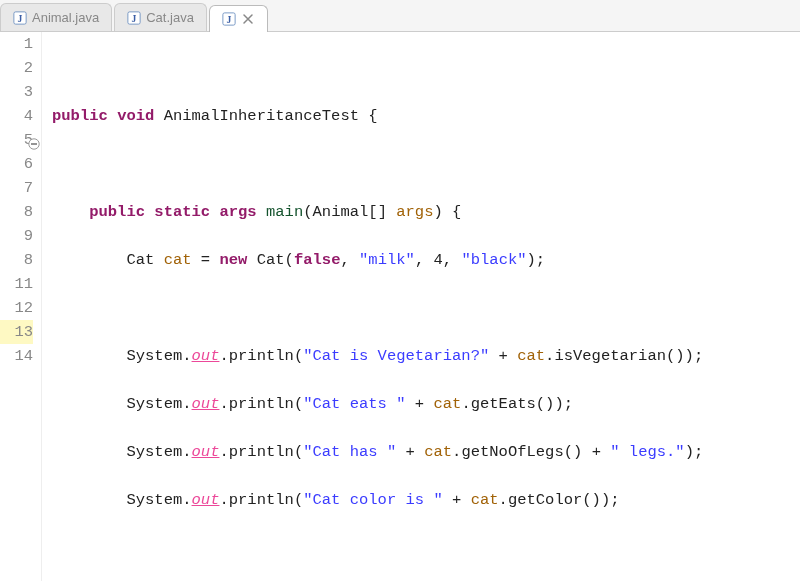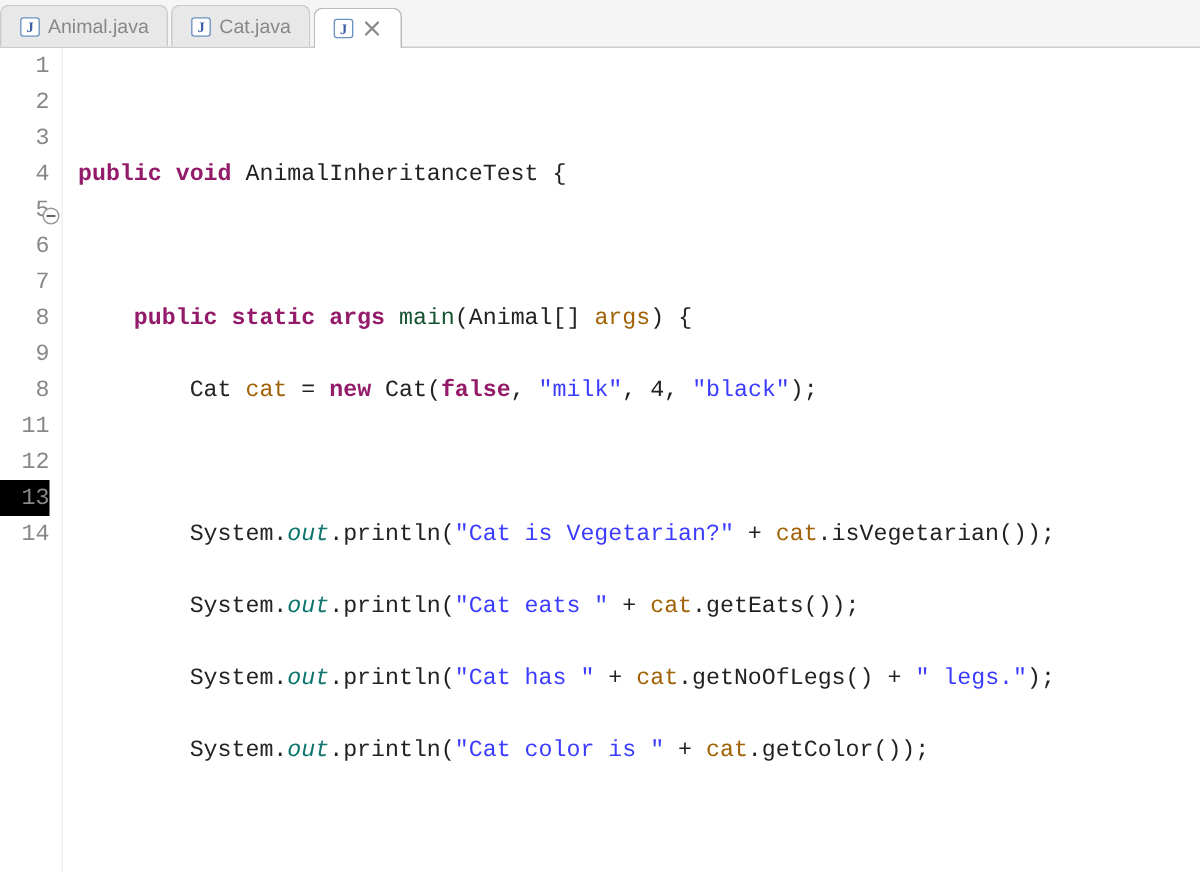--- a/index.html
+++ b/index.html
@@ -62,41 +62,41 @@
     }
     .gutter {
       width: 42px;
       background: #fff;
       text-align: right;
       padding-right: 8px;
       color: #888;
       user-select: none;
       border-right: 1px solid #eee;
     }
-    .gutter .current { background: #000000; }
+    .gutter .current { background: #fef9c3; }
     .gutter .fold-row { position: relative; }
     .fold-icon {
       position: absolute;
       right: -7px;
       top: 6px;
       width: 12px;
       height: 12px;
     }
     .code {
       flex: 1;
       padding-left: 10px;
       white-space: pre;
       color: #222;
     }
     .code .line { height: 24px; }
     .kw { color: #931b69; font-weight: bold; }
     .cls { color: #222; }
     .method-decl { color: #14532d; }
     .str { color: #3b3cff; }
-    .field-static { color: #0f766e; font-style: italic; }
+    .field-static { color: #ec4899; font-style: italic; text-decoration: underline; }
     .punct { color: #222; }
     .var { color: #a16207; }
     .num { color: #222; }
   </style>
 </head>
 <body>
 
 <div class="editor-area">
   <div class="tabs">
     <div class="tab bg">

